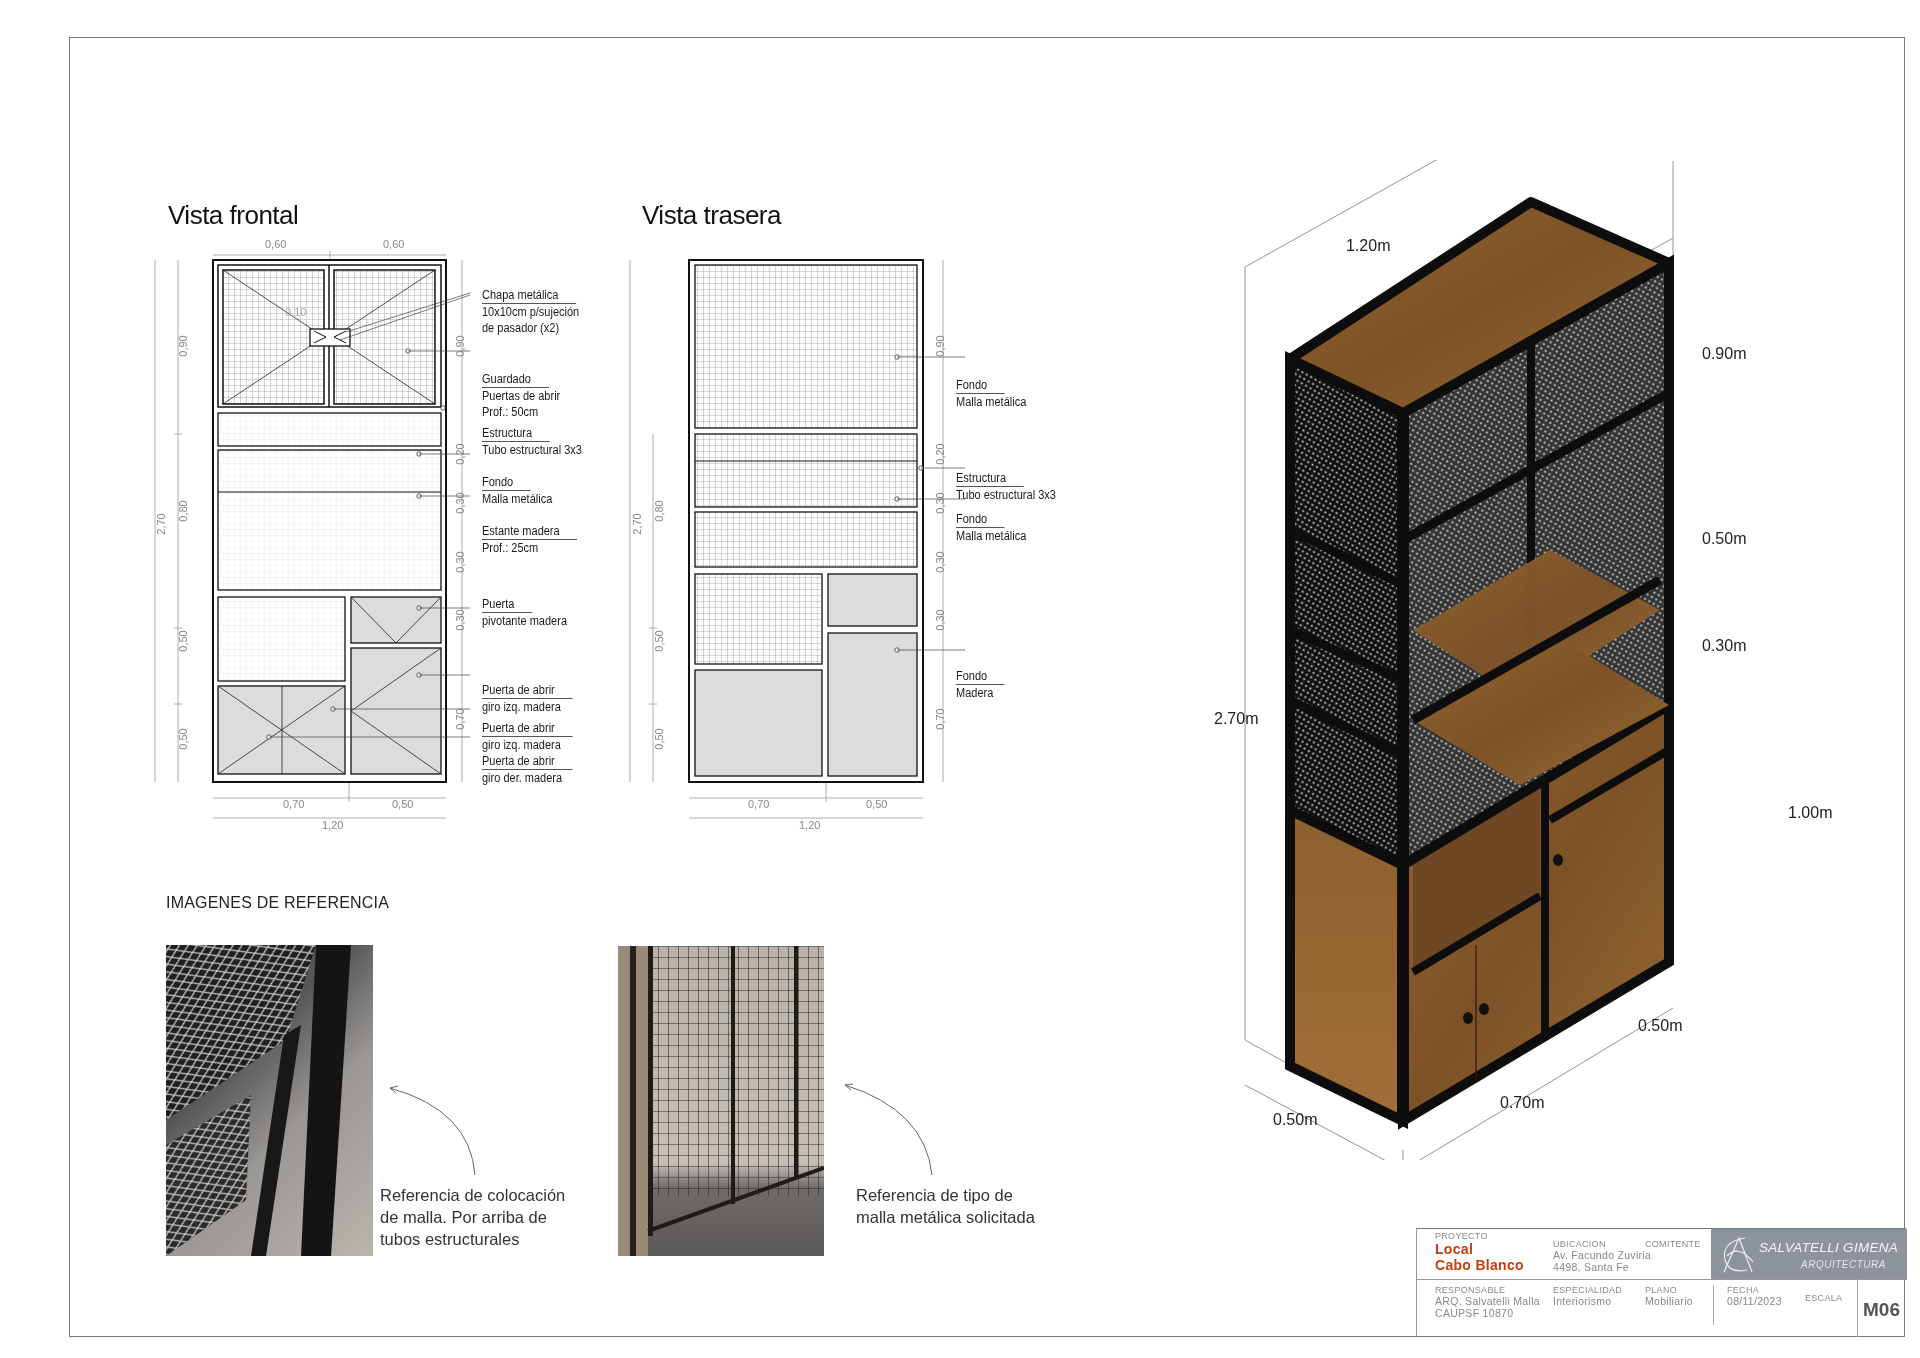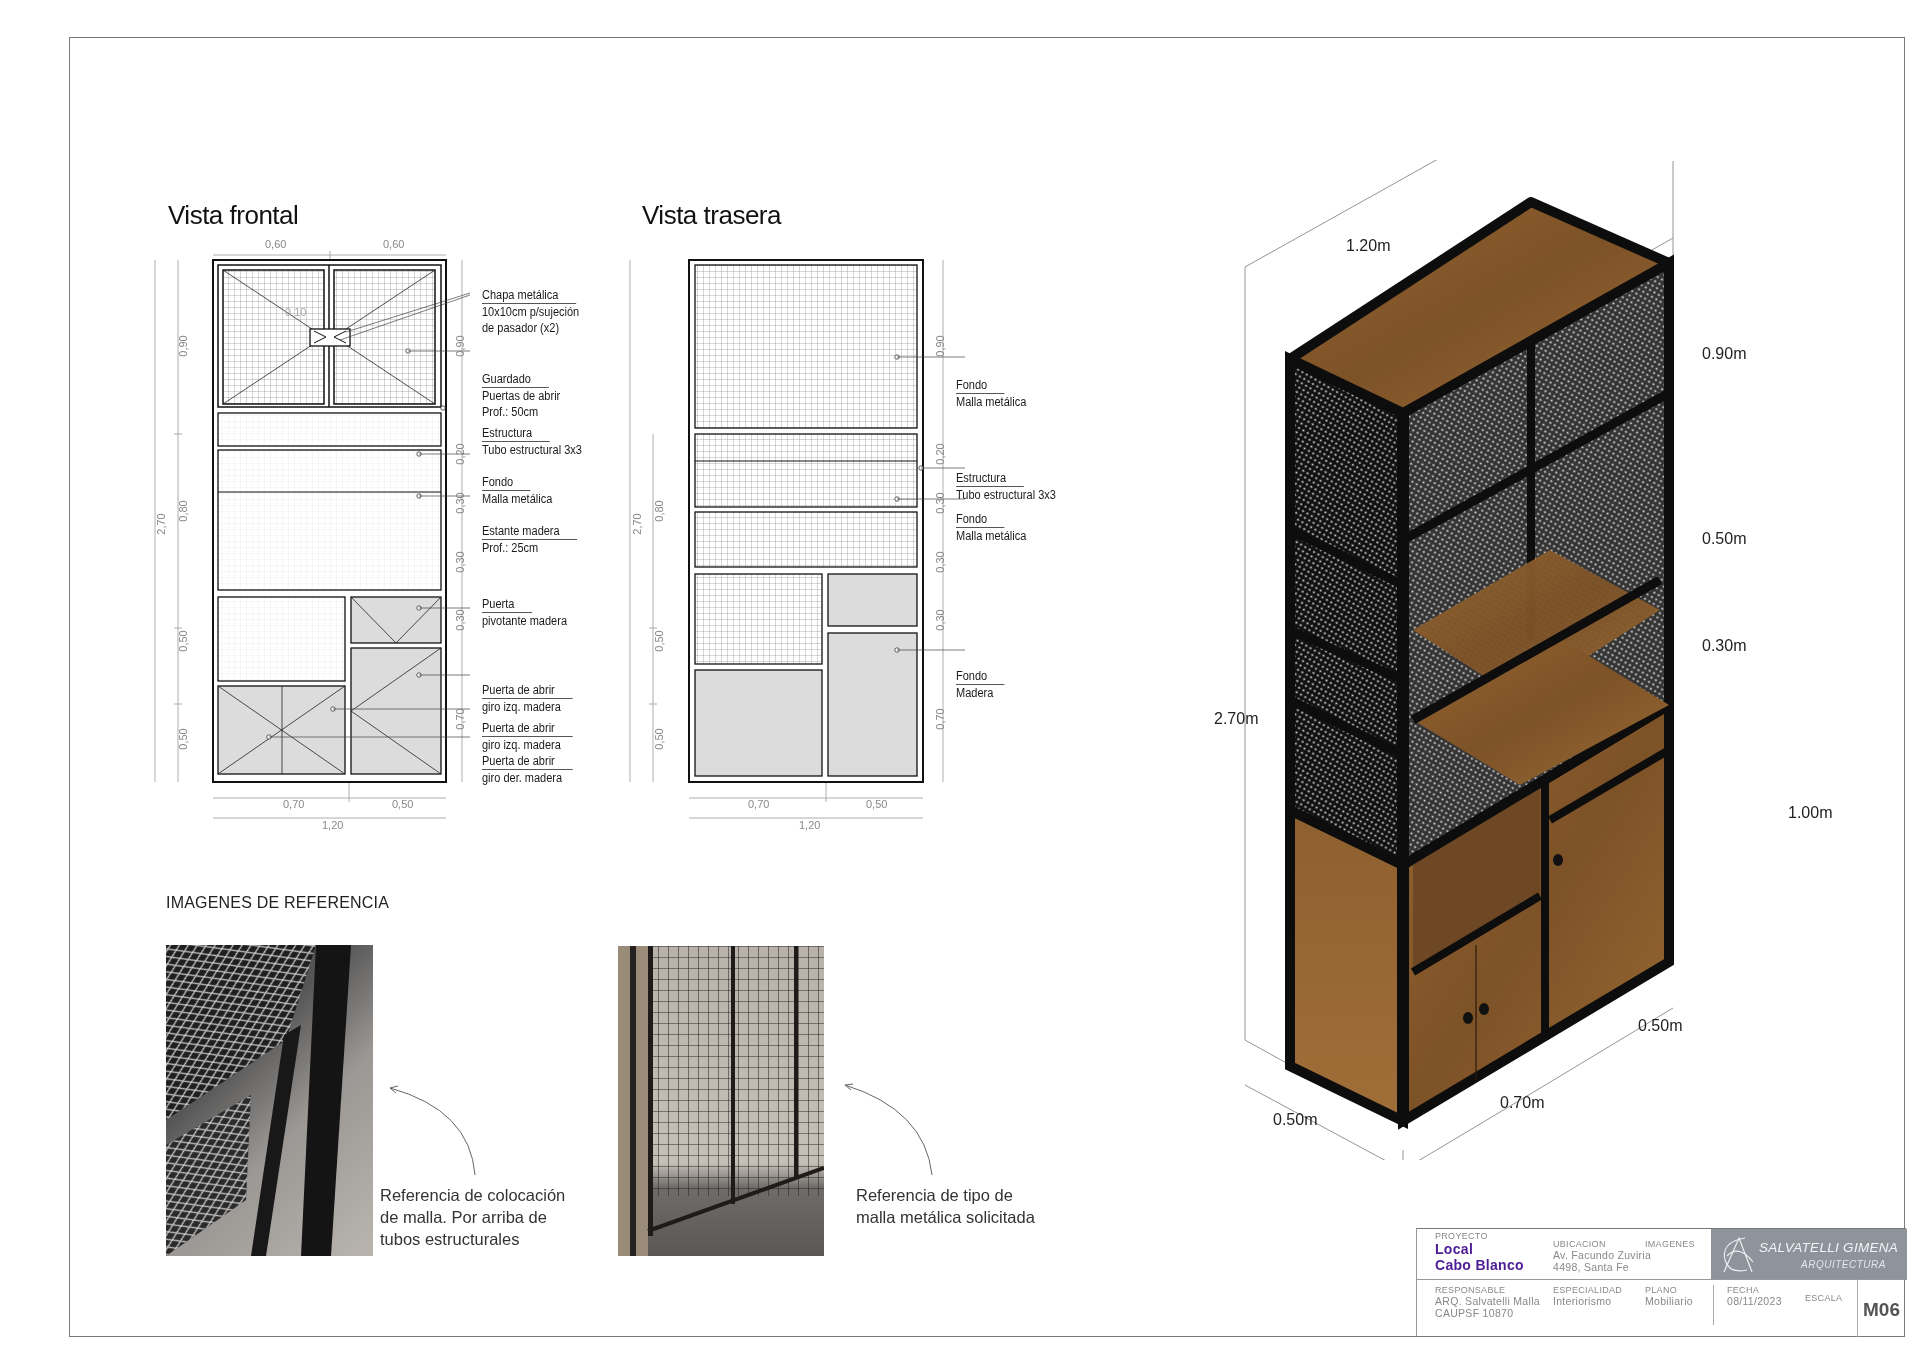--- a/index.html
+++ b/index.html
@@ -12,21 +12,21 @@
   .dim{position:absolute;font-size:11px;color:#888;white-space:nowrap;}
   .dim.v{transform:rotate(-90deg);transform-origin:center center;}
   .section-title{position:absolute;font-size:16px;color:#222;letter-spacing:0.2px;}
   .caption{position:absolute;font-size:16.5px;line-height:22px;color:#333;}
   .caption div{white-space:nowrap;}
   .ref-img{position:absolute;overflow:hidden;}
   .iso-label{position:absolute;font-size:16px;color:#222;white-space:nowrap;}
   #title-block{position:absolute;left:1416px;top:1228px;width:490px;height:108px;border-top:1.5px solid #777;border-left:1.5px solid #999;box-sizing:border-box;}
   .tb-cell{position:absolute;font-size:9px;color:#888;letter-spacing:0.3px;}
   .tb-val{font-size:10.5px;color:#888;line-height:12px;}
-  .tb-big{font-size:14px;color:#4c1d95;font-weight:bold;line-height:16px;letter-spacing:0.3px;}
+  .tb-big{font-size:14px;color:#c2410c;font-weight:bold;line-height:16px;letter-spacing:0.3px;}
   #tb-logo{position:absolute;left:294px;top:0;width:196px;height:50px;background:#8e949c;font-style:italic;}
   #tb-sep{position:absolute;left:0;top:50px;width:490px;height:0;border-top:1.5px solid #999;}
   #tb-sheet{position:absolute;left:440px;top:50px;width:50px;height:58px;border-left:1px solid #aaa;}
 </style>
 </head>
 <body>
 
 <div id="page-border"></div>
 
 <div class="view-title" style="left:168px;top:200px;">Vista frontal</div>
@@ -358,21 +358,21 @@
   <div class="tb-cell" style="left:18px;top:2px;">
     <div>PROYECTO</div>
     <div class="tb-big">Local</div>
     <div class="tb-big">Cabo Blanco</div>
   </div>
   <div class="tb-cell" style="left:136px;top:10px;">
     <div>UBICACION</div>
     <div class="tb-val">Av. Facundo Zuviria</div>
     <div class="tb-val">4498, Santa Fe</div>
   </div>
-  <div class="tb-cell" style="left:228px;top:10px;">IMAGENES</div>
+  <div class="tb-cell" style="left:228px;top:10px;">COMITENTE</div>
   <div id="tb-logo">
     <svg class="abs" style="left:8px;top:5px;" width="36" height="40">
       <path d="M5 38 L20 4 L33 38 M8 22 Q 20 10 34 28" fill="none" stroke="#eef0f2" stroke-width="1.2"></path>
       <path d="M26 4 Q 2 8 6 26 Q 10 40 28 36" fill="none" stroke="#eef0f2" stroke-width="1.1"></path>
     </svg>
     <div class="abs" style="left:48px;top:11px;font-size:13.5px;color:#f2f3f4;letter-spacing:0.3px;white-space:nowrap;">SALVATELLI GIMENA</div>
     <div class="abs" style="left:90px;top:30px;font-size:10px;color:#e4e6e8;letter-spacing:0.5px;">ARQUITECTURA</div>
   </div>
   <div id="tb-sep"></div>
   <div class="tb-cell" style="left:18px;top:56px;">

